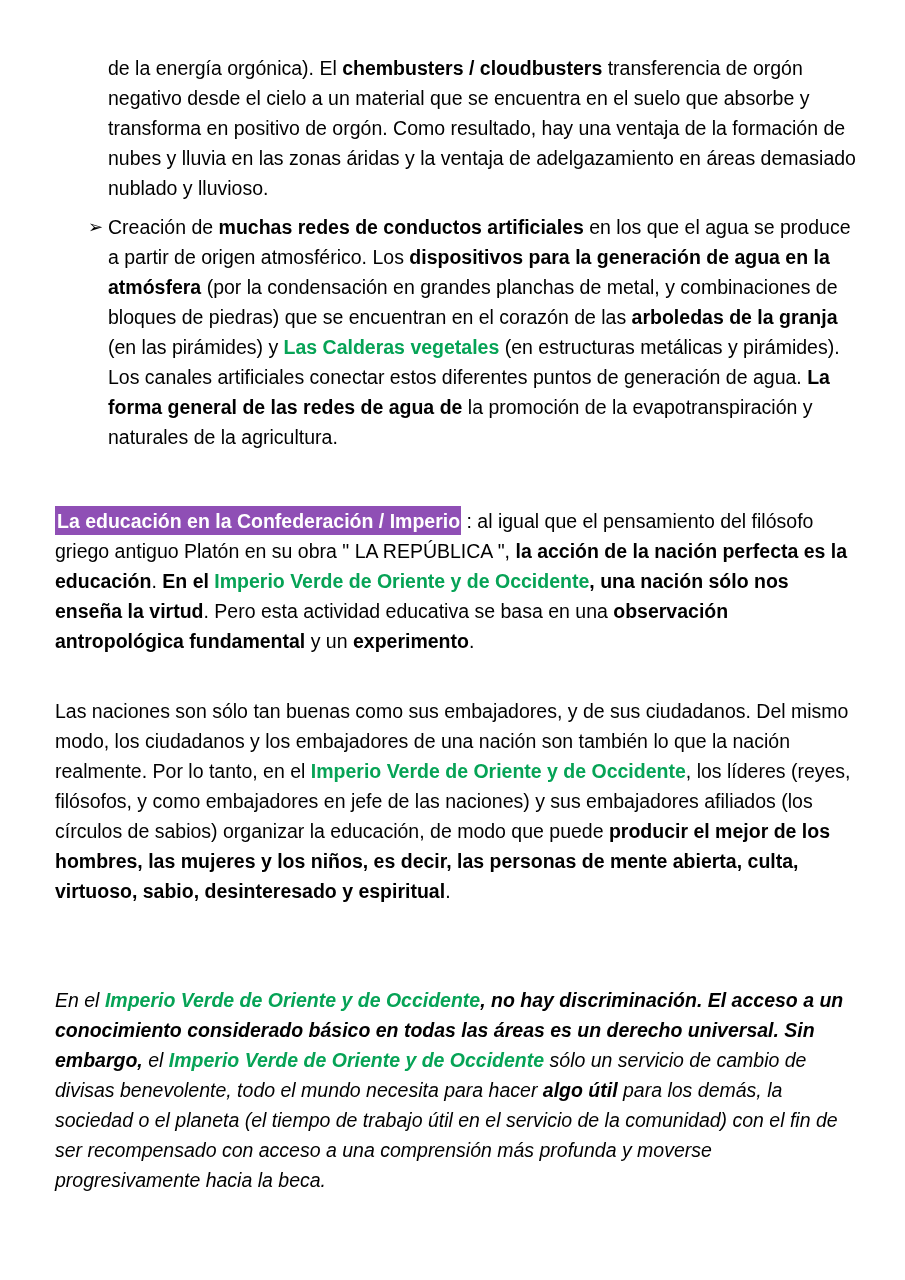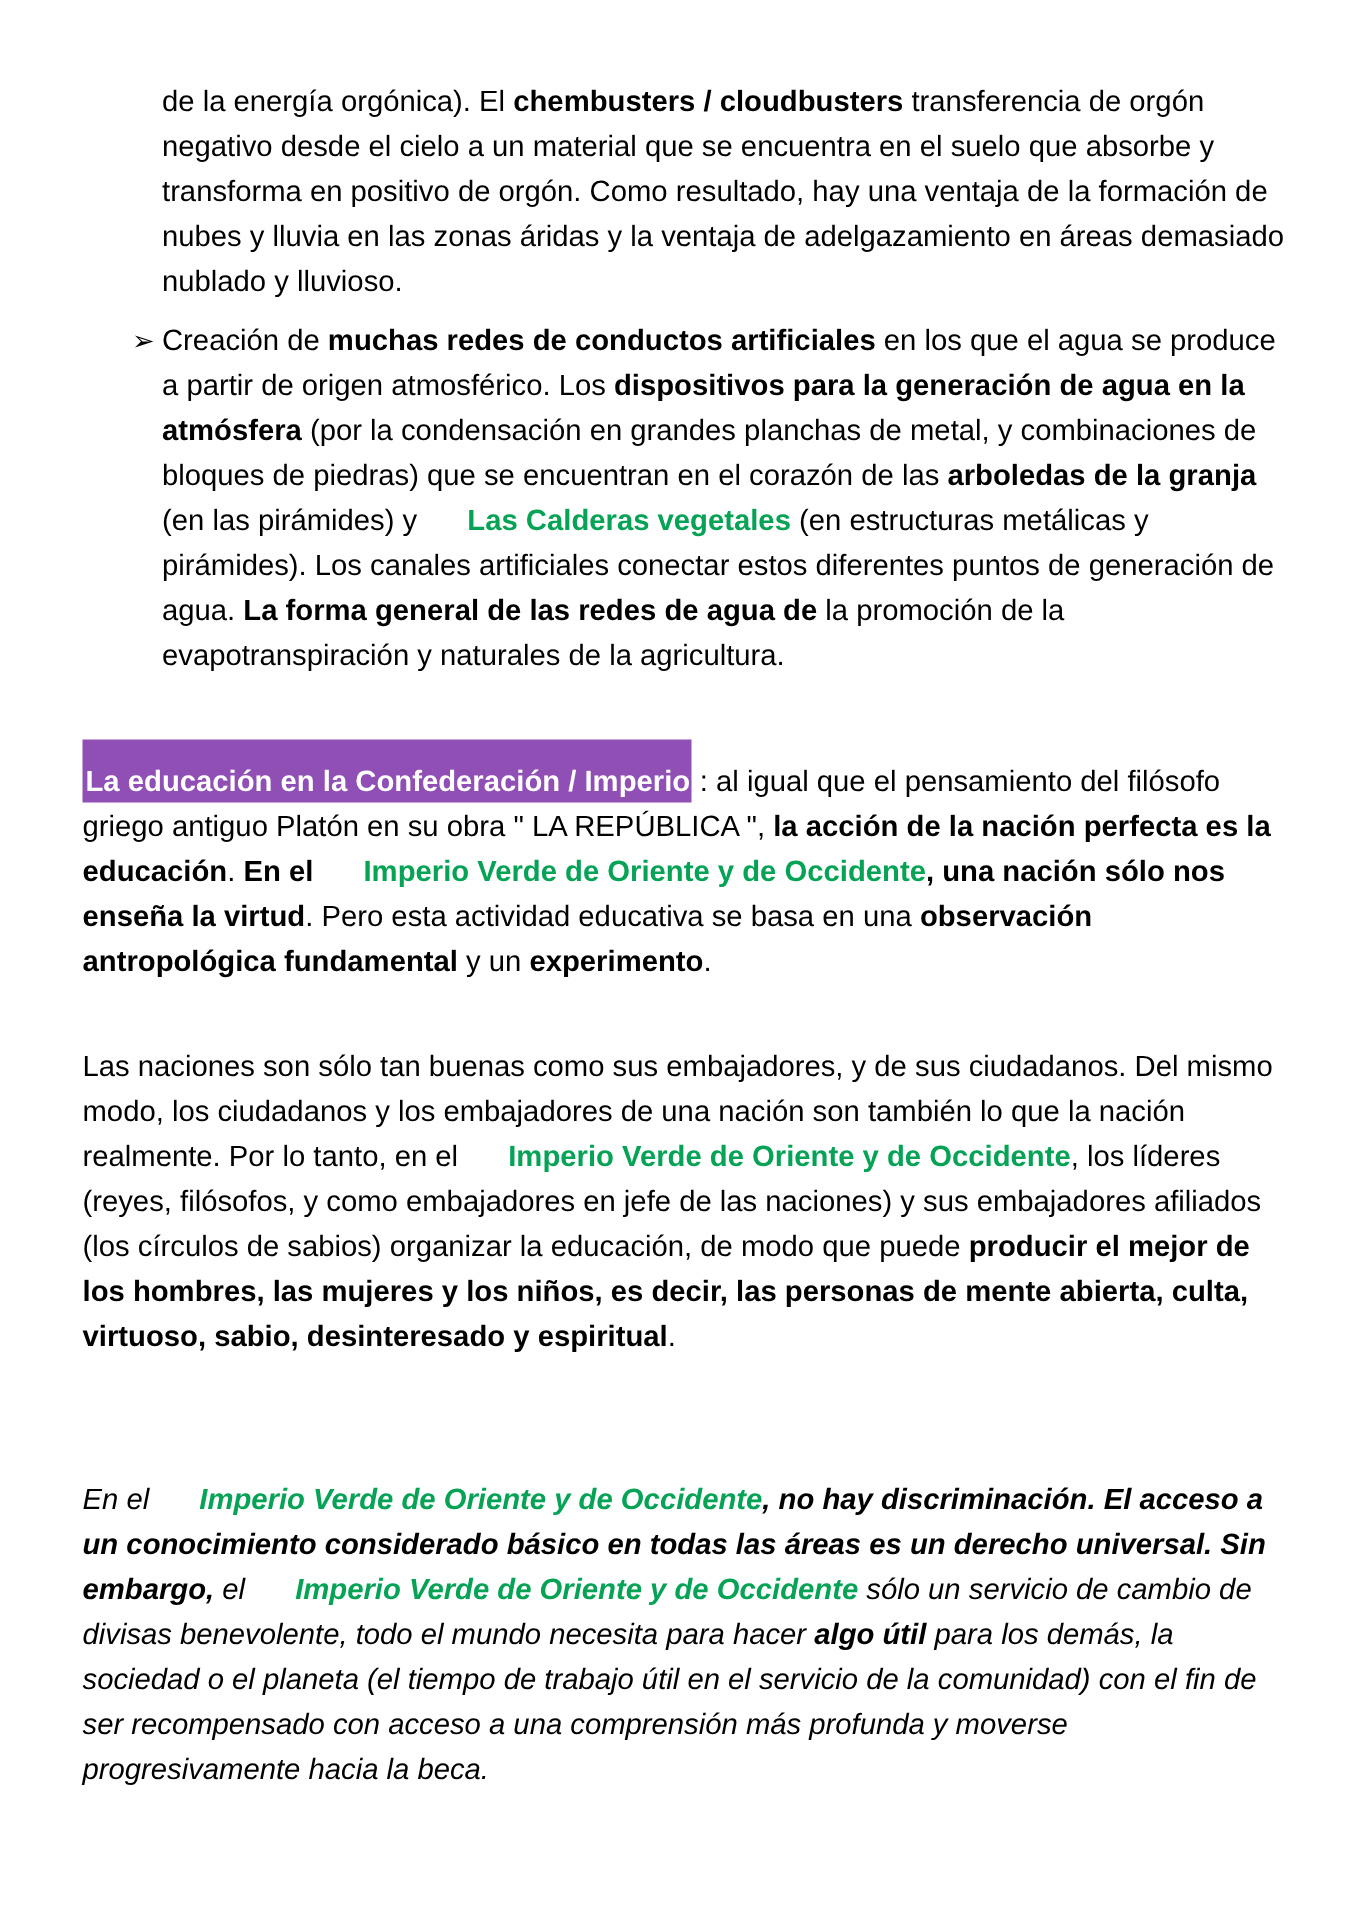--- a/index.html
+++ b/index.html
@@ -62,27 +62,27 @@
     line-height: 30px;
     color: #000;
   }
   .bullet-text {
     display: block;
     margin-left: 20px;
   }
 
   
   .b   { font-weight: bold; }
-  .grnb{ color: #06a356; font-weight: bold; margin-left: 28px; }
+  .grnb{ color: #06a356; font-weight: bold; }
 
   .hl {
     background-color: #8f4fb5;
     color: #ffffff;
     font-weight: bold;
-    padding: 17px 1px 3px 2px;
+    padding: 4px 1px 3px 2px;
     box-decoration-break: clone;
     -webkit-box-decoration-break: clone;
   }
 
   
   #p-intro      { top: 53px; }
   #b-conductos  { top: 212px; }
   #p-educacion  { top: 506px; }
   #p-naciones   { top: 696px; }
   #p-discrim    { top: 985px; font-style: italic; }

